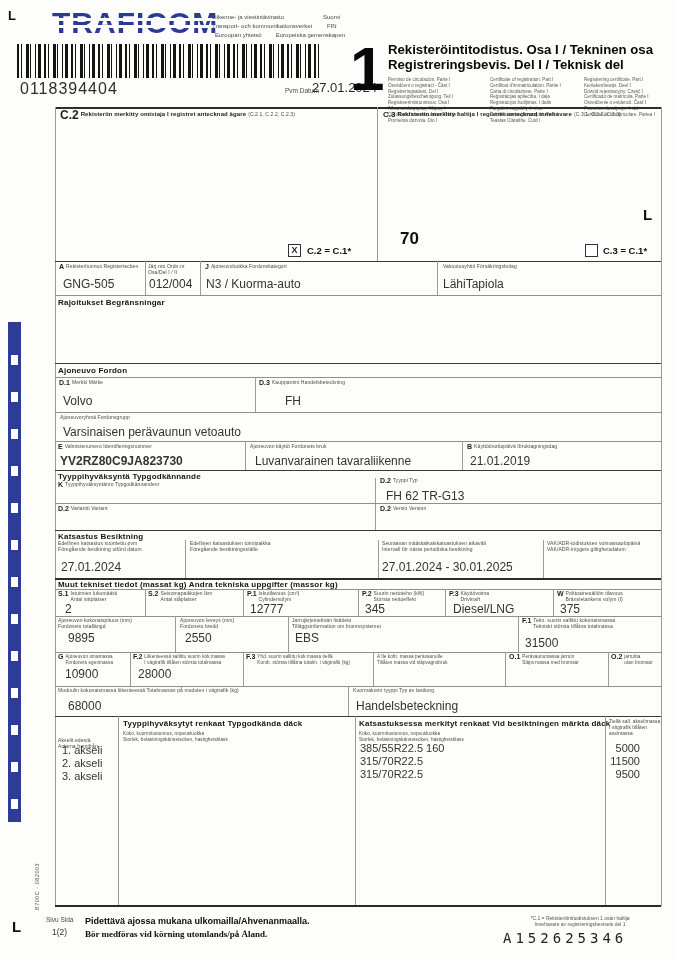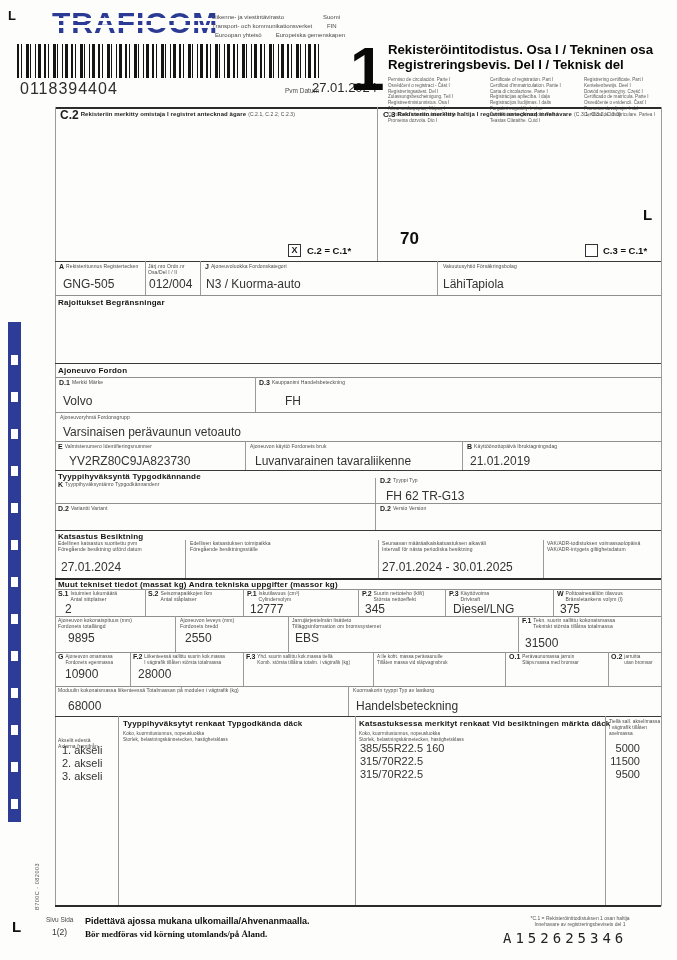--- a/index.html
+++ b/index.html
@@ -177,21 +177,21 @@
   <div class="vline" style="left:462px;top:441px;height:29px;"></div>
   <div class="abs lblrow" style="left:58px;top:444px;">
     <span class="code">E</span>
     <span class="lbl">Valmistenumero  Identifieringsnummer</span>
   </div>
   <div class="abs lbl" style="left:250px;top:444px;">Ajoneuvon käyttö  Fordonets bruk</div>
   <div class="abs lblrow" style="left:467px;top:444px;">
     <span class="code">B</span>
     <span class="lbl">Käyttöönottopäivä  Ibruktagningsdag</span>
   </div>
-  <div class="abs val" style="left:69px;top:454px;">YV2RZ80C9JA823730</div>
+  <div class="abs val" style="left:60px;top:454px;font-weight:bold;">YV2RZ80C9JA823730</div>
   <div class="abs val" style="left:255px;top:454px;">Luvanvarainen tavaraliikenne</div>
   <div class="abs val" style="left:470px;top:454px;">21.01.2019</div>
   <div class="hline dark" style="left:55px;top:470px;width:606px;"></div>
 
   <div class="abs sec" style="left:58px;top:472px;">Tyyppihyväksyntä  Typgodkännande</div>
   <div class="vline" style="left:375px;top:478px;height:52px;"></div>
   <div class="abs lblrow" style="left:58px;top:482px;">
     <span class="code">K</span>
     <span class="lbl">Tyyppihyväksyntänro  Typgodkännandenr</span>
   </div>

